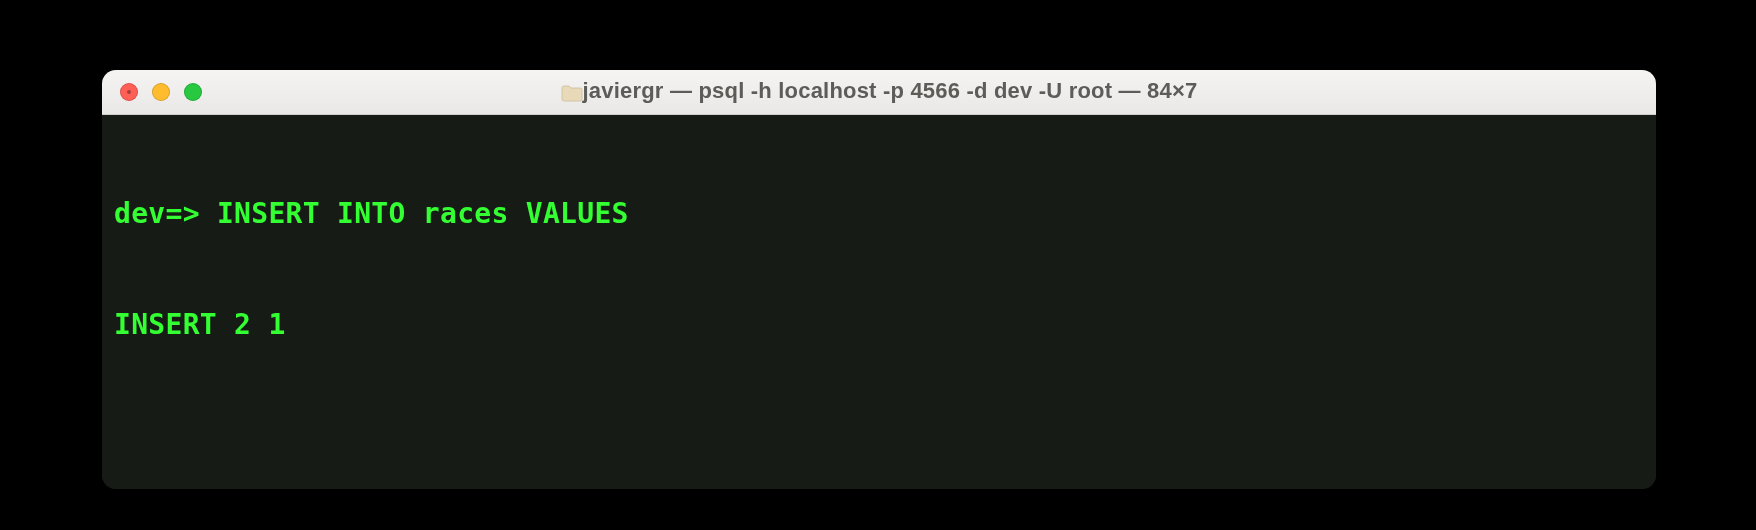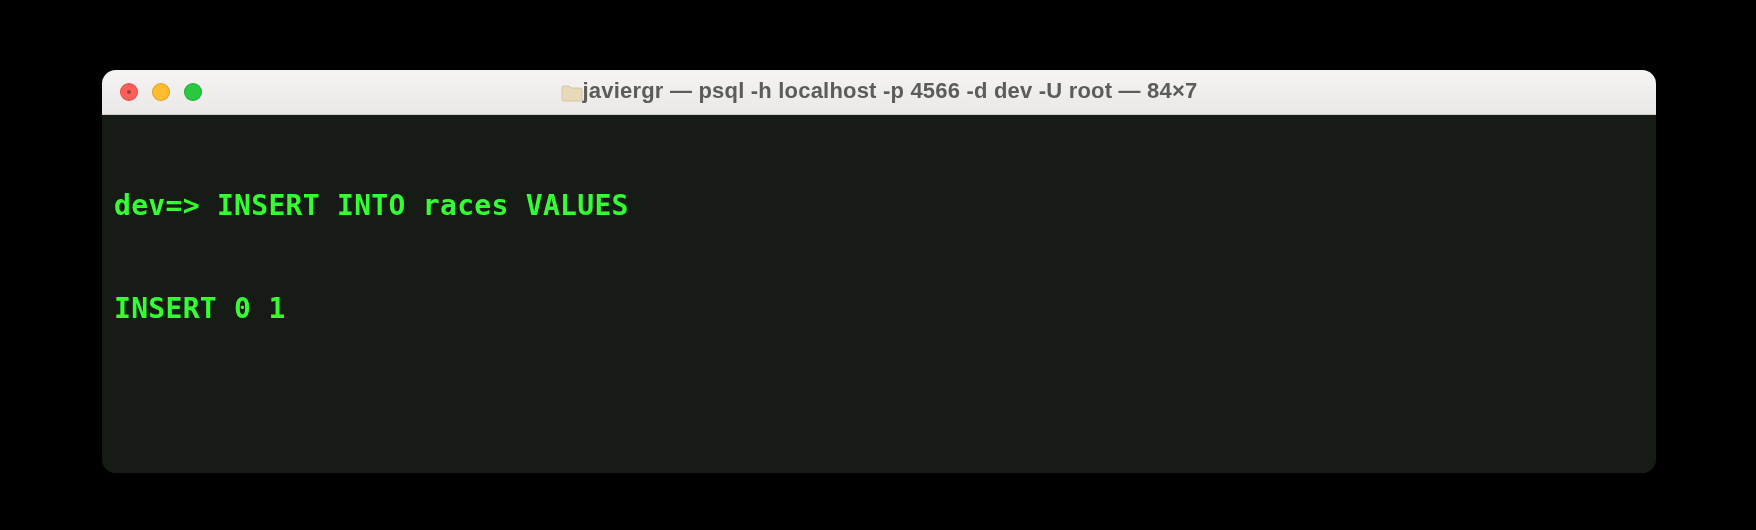--- a/index.html
+++ b/index.html
@@ -80,21 +80,21 @@
     color: #33ff33;
     font-family: ui-monospace, "SF Mono", Menlo, Consolas, monospace;
     font-size: 28px;
     line-height: 1.22;
     font-weight: 700;
     letter-spacing: 0.3px;
     padding: 6px 12px 10px 12px;
     white-space: pre-wrap;
     word-break: break-all;
   }
-  .term-line { white-space: pre-wrap; word-break: break-all; }
+  .term-line { white-space: pre-wrap; word-break: break-all; margin-top: 8px; }
 </style>
 </head>
 <body>
 
 <div class="frame-wrap">
   <div class="term-window">
 
     <div class="titlebar">
       <div class="traffic">
         <span class="dot red"></span>
@@ -108,19 +108,19 @@
               <path d="M1 4 Q1 2 3 2 L8 2 L10 4 L19 4 Q21 4 21 6 L21 15 Q21 17 19 17 L3 17 Q1 17 1 15 Z" fill="#e8d9b8" stroke="#cbbd9b" stroke-width="0.8"></path>
             </svg>
           </span>
           <span>javiergr — psql -h localhost -p 4566 -d dev -U root — 84×7</span>
         </span>
       </div>
     </div>
 
     <div class="term-body">
       <div class="term-line">dev=&gt; INSERT INTO races VALUES</div>
-      <div class="term-line">INSERT 0 1</div>
+      <div class="term-line">INSERT 2 1</div>
       
       
     </div>
 
   </div>
 </div>
 
 </body></html>

